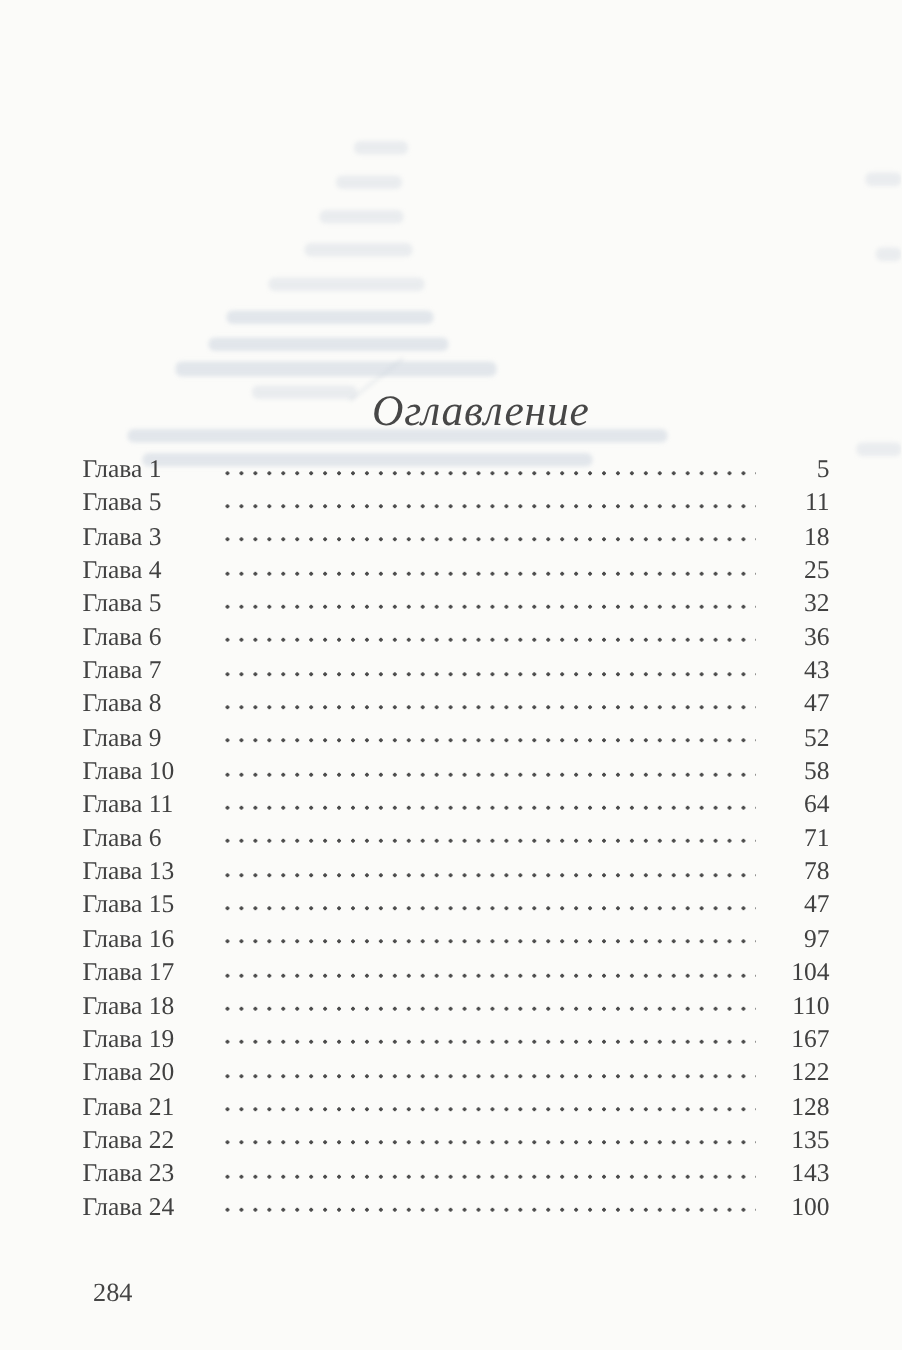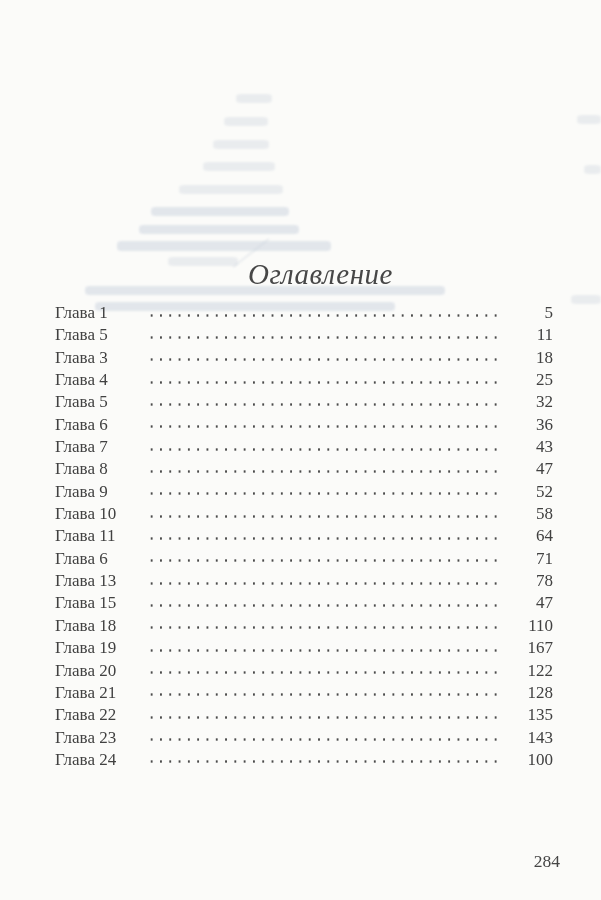--- a/index.html
+++ b/index.html
@@ -79,21 +79,21 @@
   }
   .num {
     flex: 0 0 40px;
     text-align: right;
   }
   .folio {
     position: absolute;
     left: 62px;
     top: 851px;
     width: 498px;
-    text-align: right;
+    text-align: left;
     font-size: 17.5px;
     color: #454545;
   }
 </style>
 </head>
 <body>
 
 <div class="page">
 
   <div class="bleed">
@@ -196,21 +196,31 @@
     <span class="num">78</span>
   </div>
 
 
   <div class="row">
     <span class="lbl">Глава 15</span>
     <span class="dots"></span>
     <span class="num">47</span>
   </div>
 
-
+  <div class="row">
+    <span class="lbl">Глава 16</span>
+    <span class="dots"></span>
+    <span class="num">97</span>
+  </div>
+
+  <div class="row">
+    <span class="lbl">Глава 17</span>
+    <span class="dots"></span>
+    <span class="num">104</span>
+  </div>
 
   <div class="row">
     <span class="lbl">Глава 18</span>
     <span class="dots"></span>
     <span class="num">110</span>
   </div>
 
   <div class="row">
     <span class="lbl">Глава 19</span>
     <span class="dots"></span>

